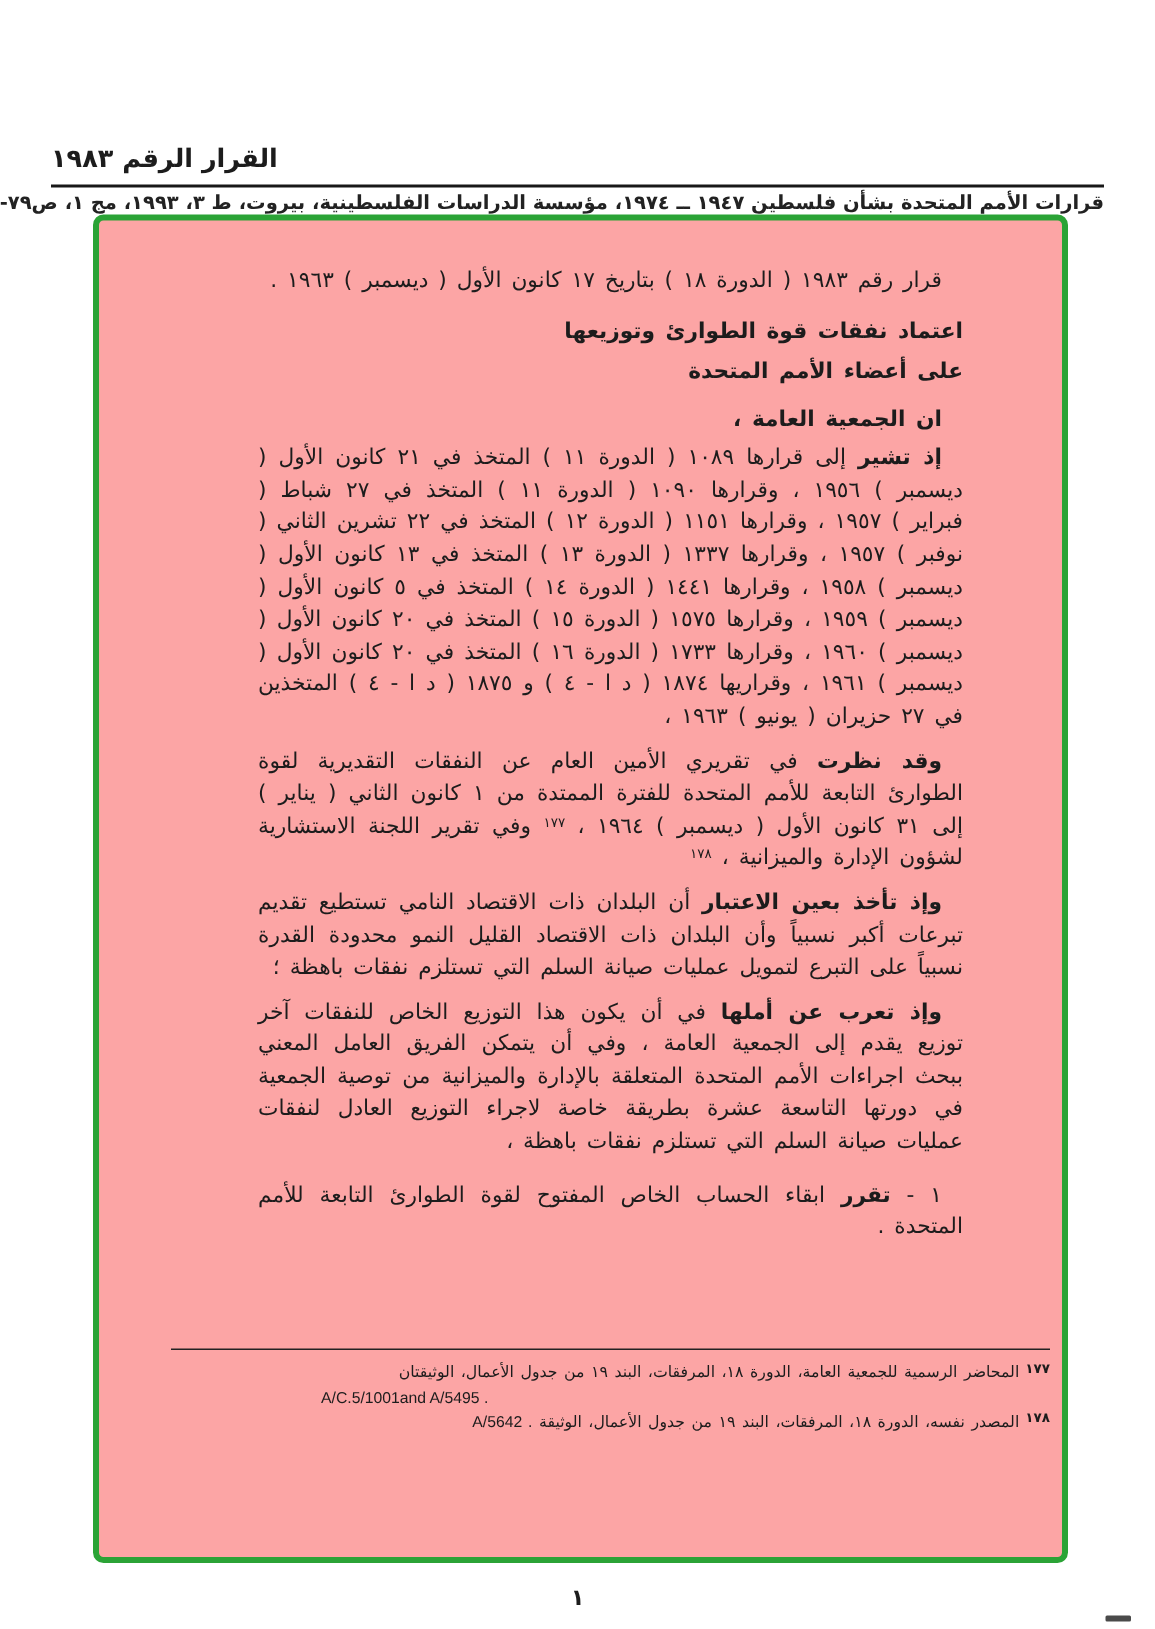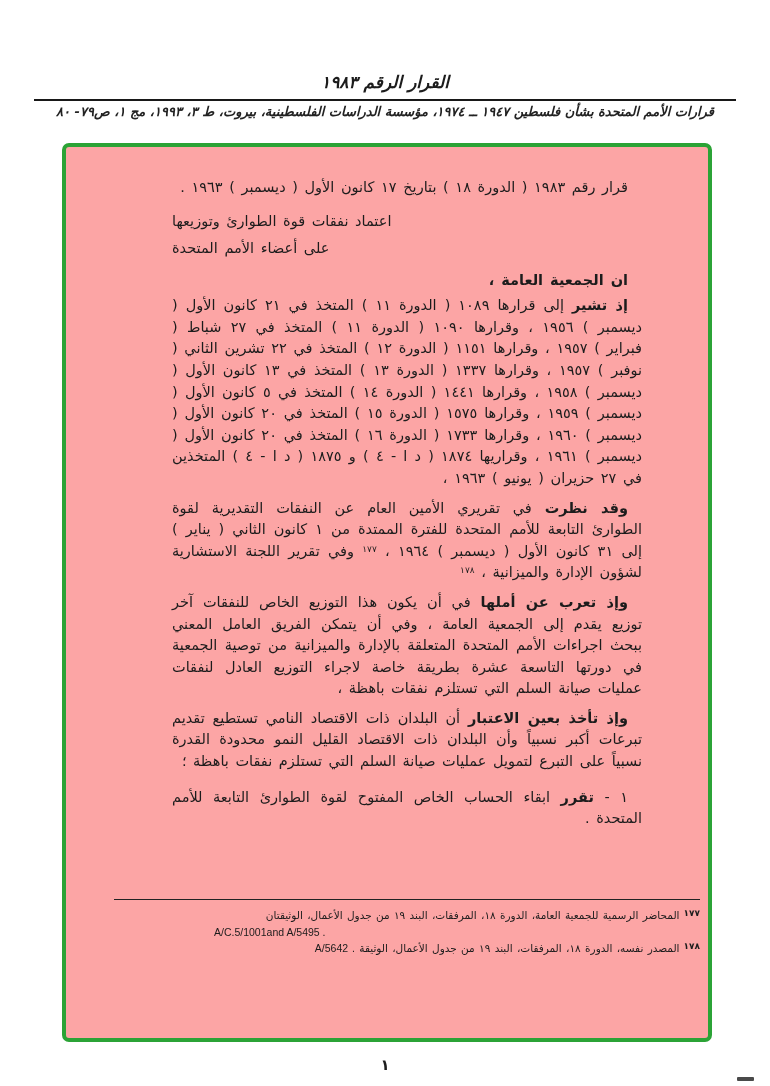--- a/index.html
+++ b/index.html
@@ -13,26 +13,25 @@
       position: relative;
       width: 770px;
       height: 1086px;
       background: #ffffff;
       overflow: hidden;
     }
 
     
     .doc-header {
       position: absolute;
-      top: 72px;
+      top: 96px;
       left: 34px;
       width: 702px;
       direction: rtl;
-      text-align: center;
-      font-style: italic;
+      text-align: left;
     }
     .doc-title {
       font-size: 17px;
       font-weight: 700;
       letter-spacing: 0.5px;
     }
     .header-rule {
       border: none;
       border-top: 2px solid #181818;
       margin: 7px 0 3px 0;
@@ -63,22 +62,22 @@
       text-align: justify;
       font-size: 14.5px;
       line-height: 21.6px;
       word-spacing: 2px;
     }
     .intro {
       text-indent: 14px;
       margin-bottom: 9px;
     }
     .center-heading {
-      text-align: left;
-      font-weight: 400;
+      text-align: right;
+      font-weight: 700;
       line-height: 27px;
     }
     .center-heading.first { margin-top: 4px; }
     .center-heading.second { margin-bottom: 8px; }
     .preamble-opening {
       font-weight: 700;
       text-indent: 14px;
       margin: 4px 0 4px 0;
     }
     .para {
@@ -174,23 +173,23 @@
 
       <div class="center-heading first">اعتماد نفقات قوة الطوارئ وتوزيعها</div>
       <div class="center-heading second">على أعضاء الأمم المتحدة</div>
 
       <p class="preamble-opening">ان الجمعية العامة ،</p>
 
       <p class="para"><span class="lead">إذ تشير</span><span> إلى قرارها ١٠٨٩ ( الدورة ١١ ) المتخذ في ٢١ كانون الأول ( ديسمبر ) ١٩٥٦ ، وقرارها ١٠٩٠ ( الدورة ١١ ) المتخذ في ٢٧ شباط ( فبراير ) ١٩٥٧ ، وقرارها ١١٥١ ( الدورة ١٢ ) المتخذ في ٢٢ تشرين الثاني ( نوفبر ) ١٩٥٧ ، وقرارها ١٣٣٧ ( الدورة ١٣ ) المتخذ في ١٣ كانون الأول ( ديسمبر ) ١٩٥٨ ، وقرارها ١٤٤١ ( الدورة ١٤ ) المتخذ في ٥ كانون الأول ( ديسمبر ) ١٩٥٩ ، وقرارها ١٥٧٥ ( الدورة ١٥ ) المتخذ في ٢٠ كانون الأول ( ديسمبر ) ١٩٦٠ ، وقرارها ١٧٣٣ ( الدورة ١٦ ) المتخذ في ٢٠ كانون الأول ( ديسمبر ) ١٩٦١ ، وقراريها ١٨٧٤ ( د ا - ٤ ) و ١٨٧٥ ( د ا - ٤ ) المتخذين في ٢٧ حزيران ( يونيو ) ١٩٦٣ ،</span></p>
 
       <p class="para"><span class="lead">وقد نظرت</span><span> في تقريري الأمين العام عن النفقات التقديرية لقوة الطوارئ التابعة للأمم المتحدة للفترة الممتدة من ١ كانون الثاني ( يناير ) إلى ٣١ كانون الأول ( ديسمبر ) ١٩٦٤ ، </span><sup class="fn-ref">١٧٧</sup><span> وفي تقرير اللجنة الاستشارية لشؤون الإدارة والميزانية ، </span><sup class="fn-ref">١٧٨</sup></p>
 
+      <p class="para"><span class="lead">وإذ تأخذ بعين الاعتبار</span><span> أن البلدان ذات الاقتصاد النامي تستطيع تقديم تبرعات أكبر نسبياً وأن البلدان ذات الاقتصاد القليل النمو محدودة القدرة نسبياً على التبرع لتمويل عمليات صيانة السلم التي تستلزم نفقات باهظة ؛</span></p>
+
       <p class="para"><span class="lead">وإذ تعرب عن أملها</span><span> في أن يكون هذا التوزيع الخاص للنفقات آخر توزيع يقدم إلى الجمعية العامة ، وفي أن يتمكن الفريق العامل المعني ببحث اجراءات الأمم المتحدة المتعلقة بالإدارة والميزانية من توصية الجمعية في دورتها التاسعة عشرة بطريقة خاصة لاجراء التوزيع العادل لنفقات عمليات صيانة السلم التي تستلزم نفقات باهظة ،</span></p>
-
-      <p class="para"><span class="lead">وإذ تأخذ بعين الاعتبار</span><span> أن البلدان ذات الاقتصاد النامي تستطيع تقديم تبرعات أكبر نسبياً وأن البلدان ذات الاقتصاد القليل النمو محدودة القدرة نسبياً على التبرع لتمويل عمليات صيانة السلم التي تستلزم نفقات باهظة ؛</span></p>
 
       <p class="operative"><span>١ - </span><span class="lead">تقرر</span><span> ابقاء الحساب الخاص المفتوح لقوة الطوارئ التابعة للأمم المتحدة .</span></p>
 
     </div>
 
     <div class="footnotes">
       <hr class="footnote-rule">
       <p class="footnote"><span class="fn-num">١٧٧</span><span>المحاضر الرسمية للجمعية العامة، الدورة ١٨، المرفقات، البند ١٩ من جدول الأعمال، الوثيقتان</span></p>
       <div class="fn-cont"><span class="latin">A/C.5/1001and A/5495 .</span></div>
       <p class="footnote"><span class="fn-num">١٧٨</span><span>المصدر نفسه، الدورة ١٨، المرفقات، البند ١٩ من جدول الأعمال، الوثيقة</span> <span class="latin">A/5642 .</span></p>

